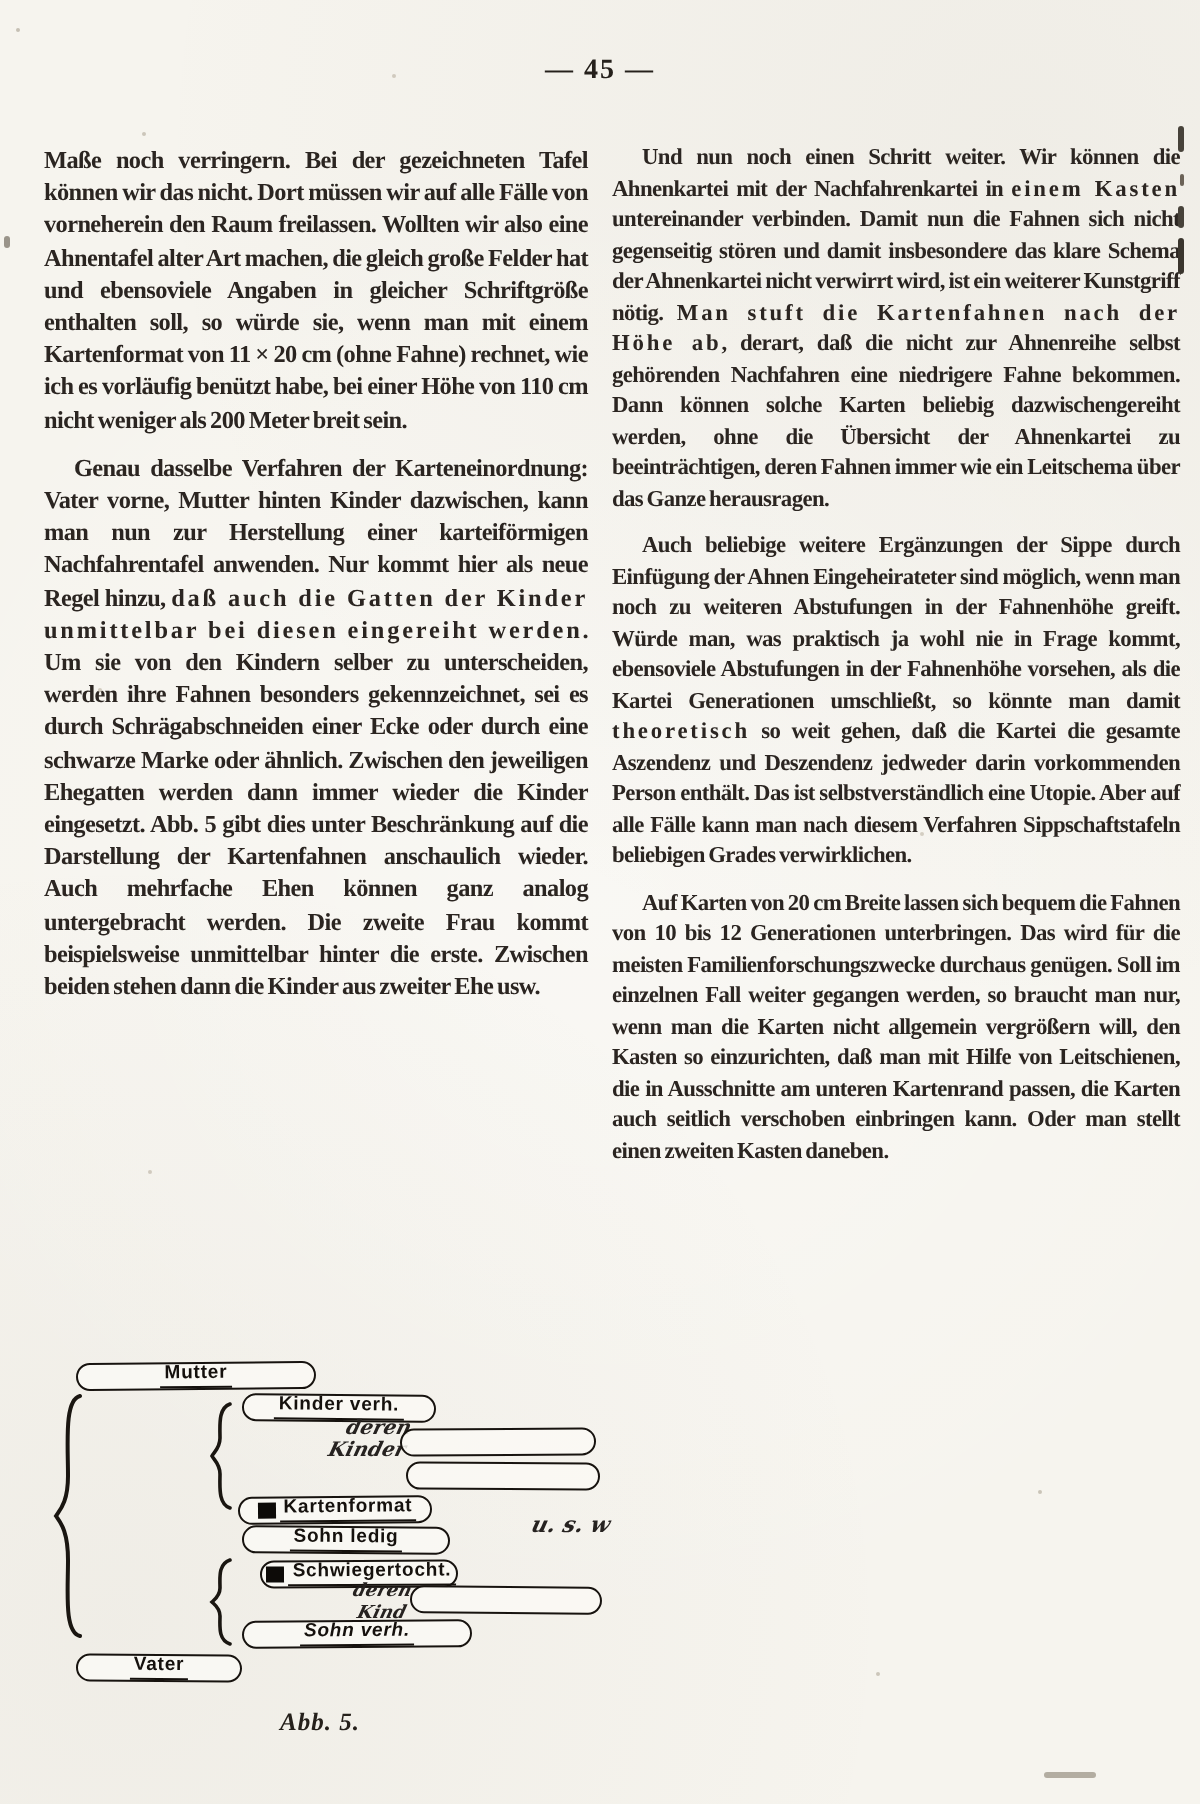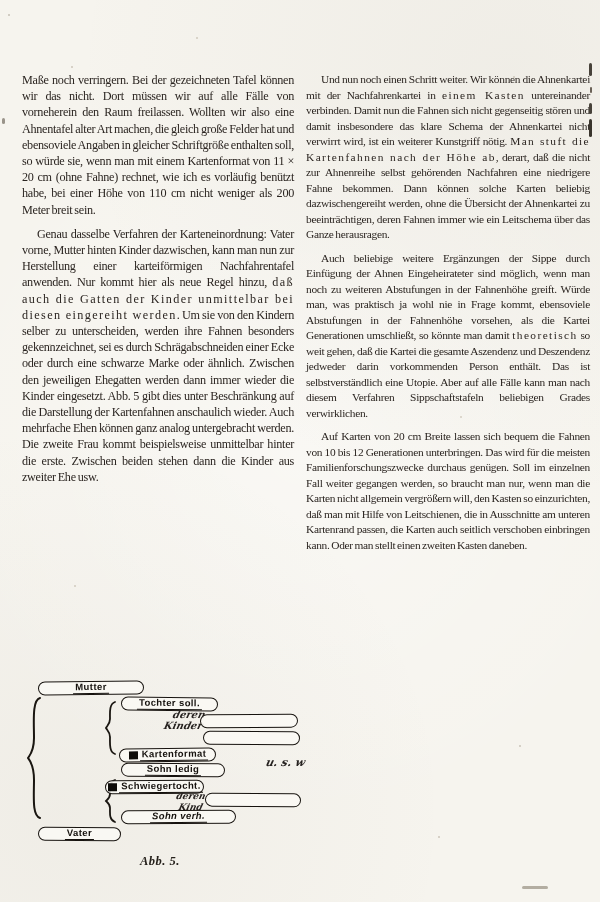--- a/index.html
+++ b/index.html
@@ -4,42 +4,42 @@
 <style>
   html,body{margin:0;padding:0;width:600px;height:902px;overflow:hidden;}
   .page{position:relative;width:600px;height:902px;background:#f6f4ee;
     background-image:
       radial-gradient(circle at 85% 8%, rgba(120,110,90,0.05), transparent 45%),
       radial-gradient(circle at 10% 90%, rgba(120,110,90,0.05), transparent 40%),
       radial-gradient(circle at 50% 50%, rgba(255,255,255,0.35), transparent 70%);
     font-family:"Liberation Serif", serif;color:#2b2521;}
   .pageno{position:absolute;top:28px;left:0;right:0;text-align:center;
     font-weight:700;font-size:14px;letter-spacing:1px;color:#25201b;}
-  .col{position:absolute;top:72px;text-align:justify;font-weight:400;
+  .col{position:absolute;top:72px;text-align:justify;font-weight:700;
     letter-spacing:-0.3px;word-spacing:-0.8px;color:#2b2521;}
   .colL{left:22px;width:272px;font-size:12.2px;line-height:16.2px;}
   .colR{left:306px;width:284px;font-size:11.4px;line-height:15.5px;}
   .col p{margin:0 0 8px 0;}
   .col p.ind{text-indent:15px;}
   .sperr{letter-spacing:1.4px;}
   
   .fbox{position:absolute;box-sizing:border-box;height:14px;
     border:1.8px solid #17130f;border-radius:7px;background:rgba(250,249,244,.85);
     display:flex;align-items:center;justify-content:center;
     font-family:"Liberation Sans", sans-serif;font-weight:700;font-size:9.5px;
     letter-spacing:.4px;color:#15110d;white-space:nowrap;}
   .fbox .lbl{border-bottom:1.2px solid #15110d;line-height:1;padding:0 2px 1px 2px;}
   .sq{width:9px;height:8px;background:#0d0b08;margin:0 2px 0 2px;flex:0 0 auto;}
-  #b-mutter{left:38px;top:681px;width:106px;transform:rotate(-.5deg);text-align:right;}
+  #b-mutter{left:38px;top:681px;width:120px;transform:rotate(-.5deg);text-align:right;}
   #b-tochter{left:121px;top:697px;width:97px;transform:rotate(.6deg);}
   #b-e1{left:200px;top:714px;width:98px;transform:rotate(-.4deg);}
   #b-e2{left:203px;top:731px;width:97px;transform:rotate(.3deg);}
   #b-schwsohn{left:119px;top:748px;width:97px;transform:rotate(-.6deg);}
   #b-sohnledig{left:121px;top:763px;width:104px;transform:rotate(.4deg);}
-  #b-schwtocht{left:105px;top:780px;width:99px;transform:rotate(-.3deg);}
+  #b-schwtocht{left:130px;top:780px;width:99px;transform:rotate(-.3deg);}
   #b-e3{left:205px;top:793px;width:96px;transform:rotate(.5deg);}
   #b-sohnverh{left:121px;top:810px;width:115px;transform:rotate(-.4deg);font-style:italic;}
   #b-vater{left:38px;top:827px;width:83px;transform:rotate(.4deg);}
   .brace{position:absolute;}
   .script{position:absolute;font-family:"DejaVu Serif",serif;font-style:italic;
     font-weight:700;font-size:10px;color:#262220;transform:skewX(-14deg);line-height:11px;}
   #scr1{left:158px;top:709px;width:46px;text-align:right;}
   #scr2{left:148px;top:791px;width:56px;text-align:right;font-size:9px;}
   #scr3{left:266px;top:757px;font-size:11px;}
   .caption{position:absolute;left:113px;top:854px;width:94px;text-align:center;
@@ -58,20 +58,21 @@
   #em3{left:589px;top:103px;width:3px;height:11px;}
   #em4{left:589px;top:119px;width:3px;height:18px;background:#3a352d;}
   #em5{left:522px;top:886px;width:26px;height:3px;background:#b3ada1;border-radius:3px;}
   #em6{left:2px;top:118px;width:3px;height:6px;background:#9a948a;}
 </style>
 </head>
 <body>
 
 <div class="page">
 
+  <div class="pageno">— 45 —</div>
 
   <div id="col-left" class="col colL">
       <p class="para"><span>Maße noch verringern. Bei der gezeichneten Tafel können wir das nicht. Dort müssen wir auf alle Fälle von vorneherein den Raum freilassen. Wollten wir also eine Ahnentafel alter Art machen, die gleich große Felder hat und ebensoviele Angaben in gleicher Schriftgröße enthalten soll, so würde sie, wenn man mit einem Kartenformat von 11 × 20 cm (ohne Fahne) rechnet, wie ich es vorläufig benützt habe, bei einer Höhe von 110 cm nicht weniger als 200 Meter breit sein.</span></p>
       <p class="para ind"><span>Genau dasselbe Verfahren der Karteneinordnung: Vater vorne, Mutter hinten Kinder dazwischen, kann man nun zur Herstellung einer karteiförmigen Nachfahrentafel anwenden. Nur kommt hier als neue Regel hinzu, </span><span class="sperr">daß auch die Gatten der Kinder unmittelbar bei diesen eingereiht werden</span><span>. Um sie von den Kindern selber zu unterscheiden, werden ihre Fahnen besonders gekennzeichnet, sei es durch Schrägabschneiden einer Ecke oder durch eine schwarze Marke oder ähnlich. Zwischen den jeweiligen Ehegatten werden dann immer wieder die Kinder eingesetzt. Abb. 5 gibt dies unter Beschränkung auf die Darstellung der Kartenfahnen anschaulich wieder. Auch mehrfache Ehen können ganz analog untergebracht werden. Die zweite Frau kommt beispielsweise unmittelbar hinter die erste. Zwischen beiden stehen dann die Kinder aus zweiter Ehe usw.</span></p>
     </div>
   <div id="col-right" class="col colR">
       <p class="para ind"><span>Und nun noch einen Schritt weiter. Wir können die Ahnenkartei mit der Nachfahrenkartei in </span><span class="sperr">einem Kasten</span><span> untereinander verbinden. Damit nun die Fahnen sich nicht gegenseitig stören und damit insbesondere das klare Schema der Ahnenkartei nicht verwirrt wird, ist ein weiterer Kunstgriff nötig. </span><span class="sperr">Man stuft die Kartenfahnen nach der Höhe ab</span><span>, derart, daß die nicht zur Ahnenreihe selbst gehörenden Nachfahren eine niedrigere Fahne bekommen. Dann können solche Karten beliebig dazwischengereiht werden, ohne die Übersicht der Ahnenkartei zu beeinträchtigen, deren Fahnen immer wie ein Leitschema über das Ganze herausragen.</span></p>
       <p class="para ind"><span>Auch beliebige weitere Ergänzungen der Sippe durch Einfügung der Ahnen Eingeheirateter sind möglich, wenn man noch zu weiteren Abstufungen in der Fahnenhöhe greift. Würde man, was praktisch ja wohl nie in Frage kommt, ebensoviele Abstufungen in der Fahnenhöhe vorsehen, als die Kartei Generationen umschließt, so könnte man damit </span><span class="sperr">theoretisch</span><span> so weit gehen, daß die Kartei die gesamte Aszendenz und Deszendenz jedweder darin vorkommenden Person enthält. Das ist selbstverständlich eine Utopie. Aber auf alle Fälle kann man nach diesem Verfahren Sippschaftstafeln beliebigen Grades verwirklichen.</span></p>
       <p class="para ind"><span>Auf Karten von 20 cm Breite lassen sich bequem die Fahnen von 10 bis 12 Generationen unterbringen. Das wird für die meisten Familienforschungszwecke durchaus genügen. Soll im einzelnen Fall weiter gegangen werden, so braucht man nur, wenn man die Karten nicht allgemein vergrößern will, den Kasten so einzurichten, daß man mit Hilfe von Leitschienen, die in Ausschnitte am unteren Kartenrand passen, die Karten auch seitlich verschoben einbringen kann. Oder man stellt einen zweiten Kasten daneben.</span></p>
     </div>
@@ -83,21 +84,21 @@
 
     <svg class="brace" style="left:26px;top:696px;" width="18" height="124" viewBox="0 0 18 124">
       <path d="M14 2 C6 4 8 26 8 42 C8 55 4 59 2 62 C4 65 8 69 8 84 C8 100 6 120 14 122" fill="none" stroke="#1a1611" stroke-width="2" stroke-linecap="round"></path>
     </svg>
 
     <svg class="brace" style="left:104px;top:701px;" width="14" height="54" viewBox="0 0 14 54">
       <path d="M11 1 C5 3 6 12 6 18 C6 23 3 25 2 27 C3 29 6 31 6 36 C6 42 5 51 11 53" fill="none" stroke="#1a1611" stroke-width="1.8" stroke-linecap="round"></path>
     </svg>
 
     <div class="fbox" id="b-tochter">
-      <span class="lbl">Tochter soll.</span>
+      <span class="lbl">Kinder verh.</span>
     </div>
 
     <div class="script" id="scr1">
       <span>deren</span><br>
       <span>Kinder</span>
     </div>
 
     <div class="fbox" id="b-e1"></div>
     <div class="fbox" id="b-e2"></div>
 

